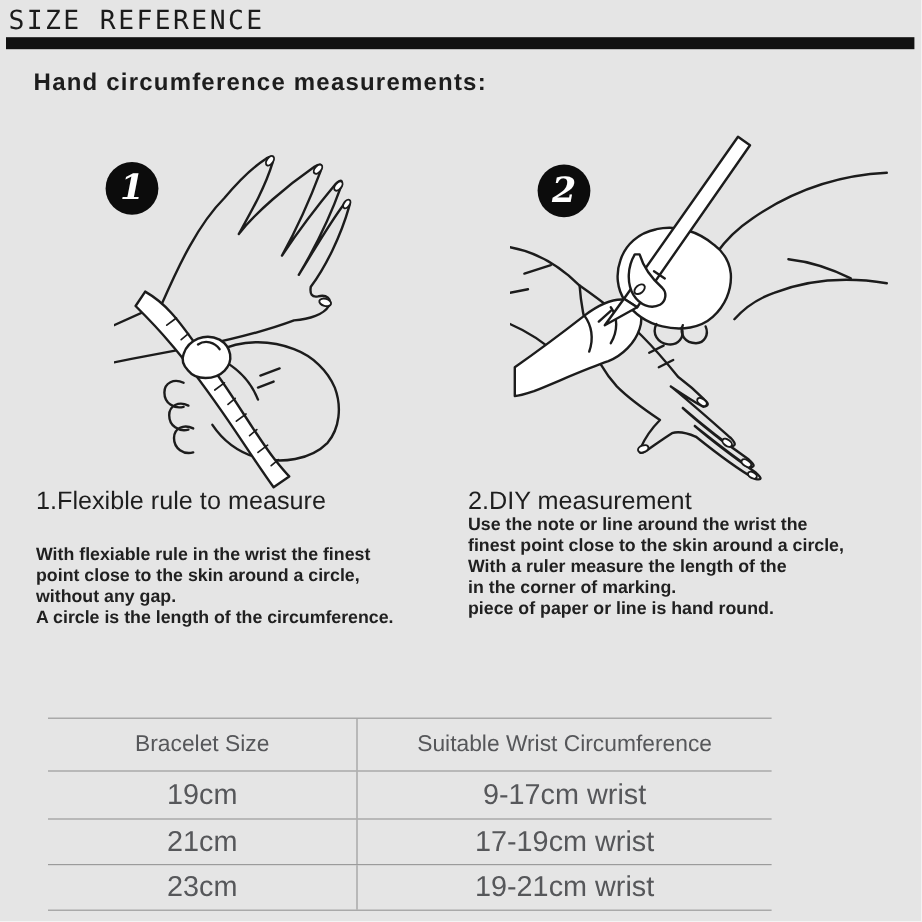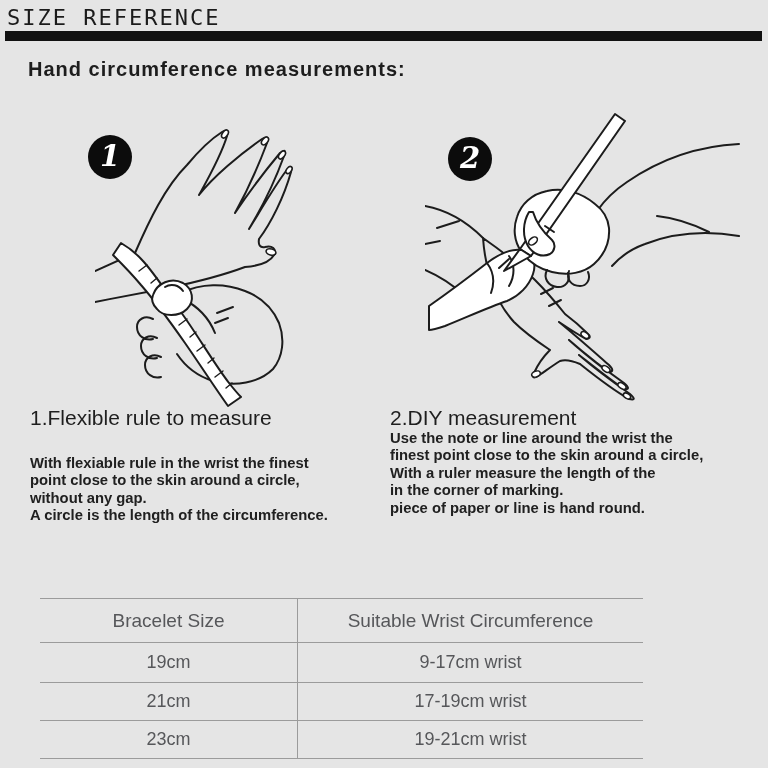--- a/index.html
+++ b/index.html
@@ -22,21 +22,21 @@
   .step-heading{position:absolute;font-size:21px;font-weight:400;color:#1e1e1e;white-space:nowrap;}
   .heading-1{left:30px;top:406px;}
   .heading-2{left:390px;top:406px;}
   .step-body{position:absolute;font-size:14.8px;font-weight:700;line-height:17.4px;color:#202020;}
   .body-1{left:30px;top:455px;width:345px;}
   .body-2{left:390px;top:430px;width:370px;}
   .size-table{position:absolute;left:40px;top:598px;width:603px;border-top:1px solid #9b9b9b;
               color:#56575a;}
   .trow{display:flex;border-bottom:1px solid #9b9b9b;}
   .trow-header{height:43px;font-size:19px;}
-  .trow-data{height:37px;font-size:18px;}
+  .trow-data{height:37px;font-size:24px;}
   .trow-data-first{height:39px;}
   .tcell{display:flex;align-items:center;justify-content:center;}
   .tcell-left{width:257px;border-right:1px solid #9b9b9b;}
   .tcell-right{flex:1;}
   svg .ln{fill:none;stroke:#1c1c1c;stroke-width:2;stroke-linecap:round;stroke-linejoin:round;}
   svg .wh{fill:#ffffff;stroke:#1c1c1c;stroke-width:2;stroke-linecap:round;stroke-linejoin:round;}
   svg .nail{fill:#ffffff;stroke:#1c1c1c;stroke-width:1.6;}
   svg .tick{fill:none;stroke:#1c1c1c;stroke-width:1.4;stroke-linecap:round;}
 </style>
 </head>

